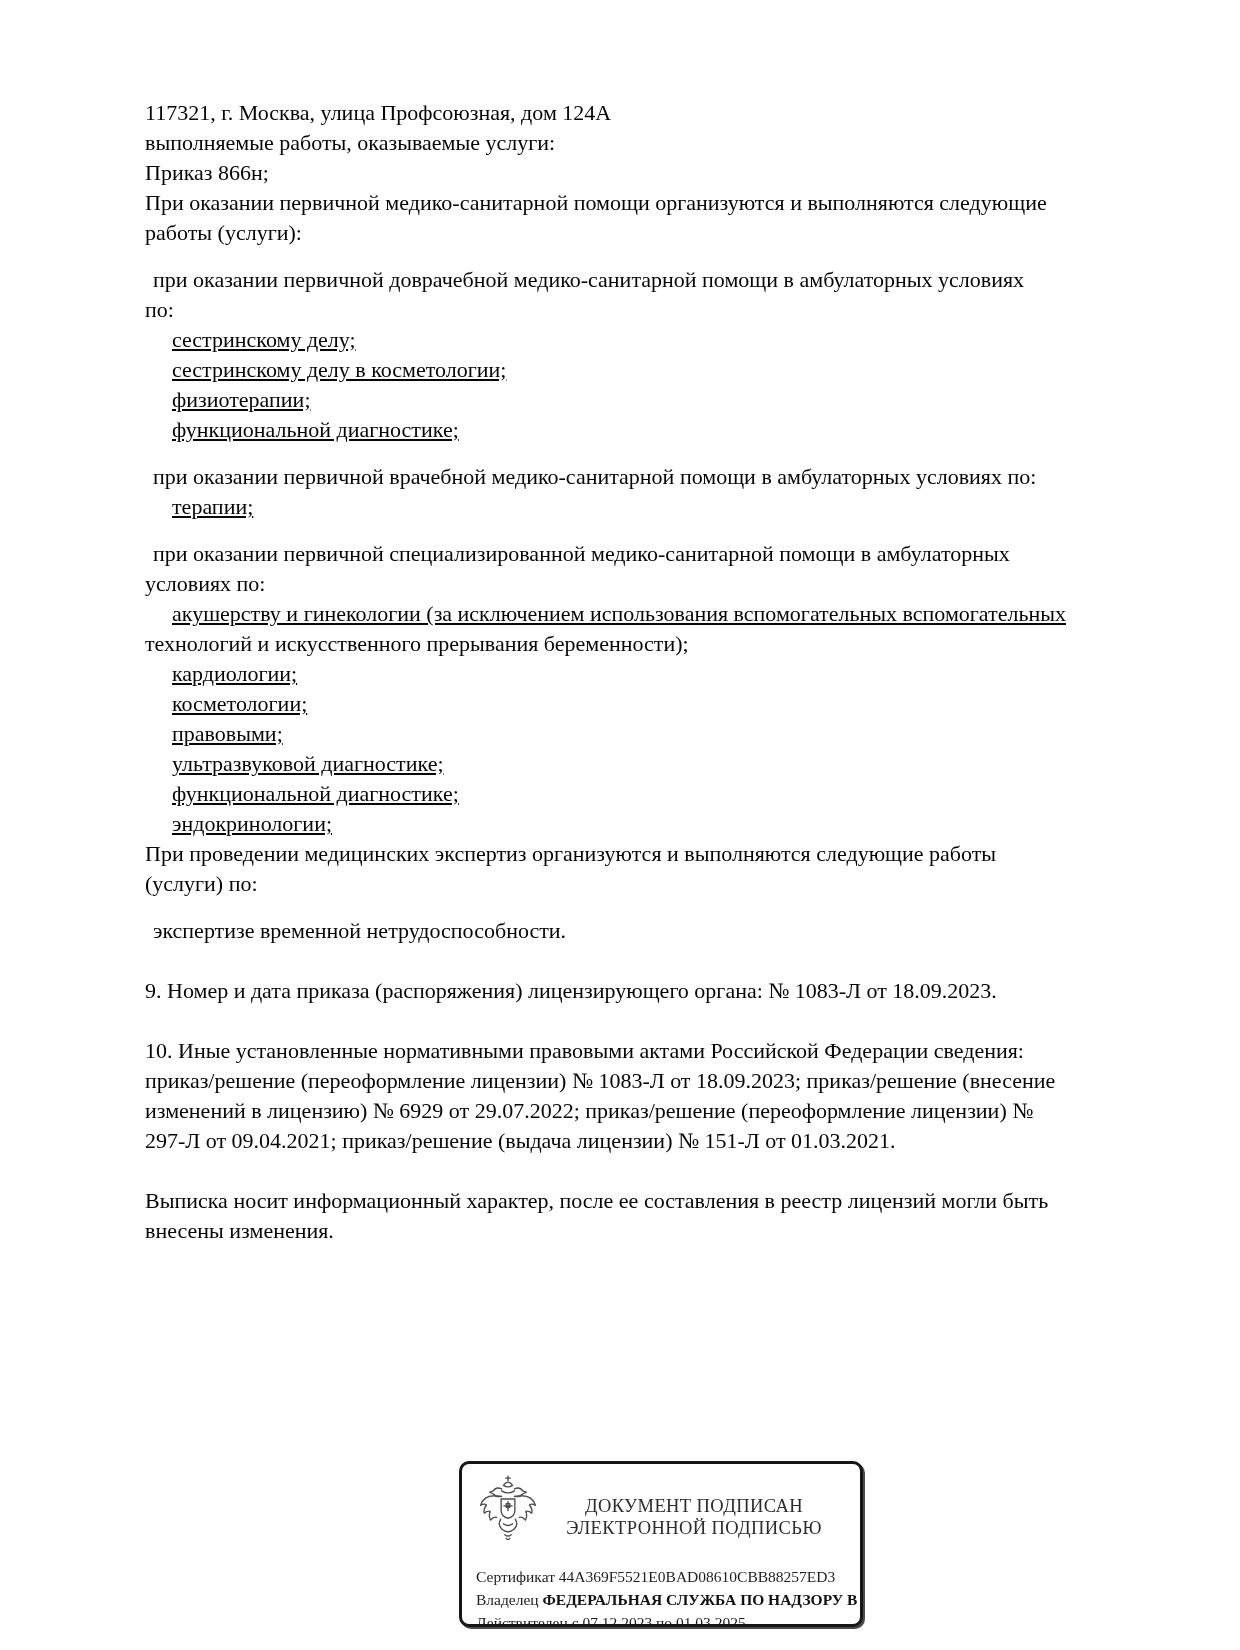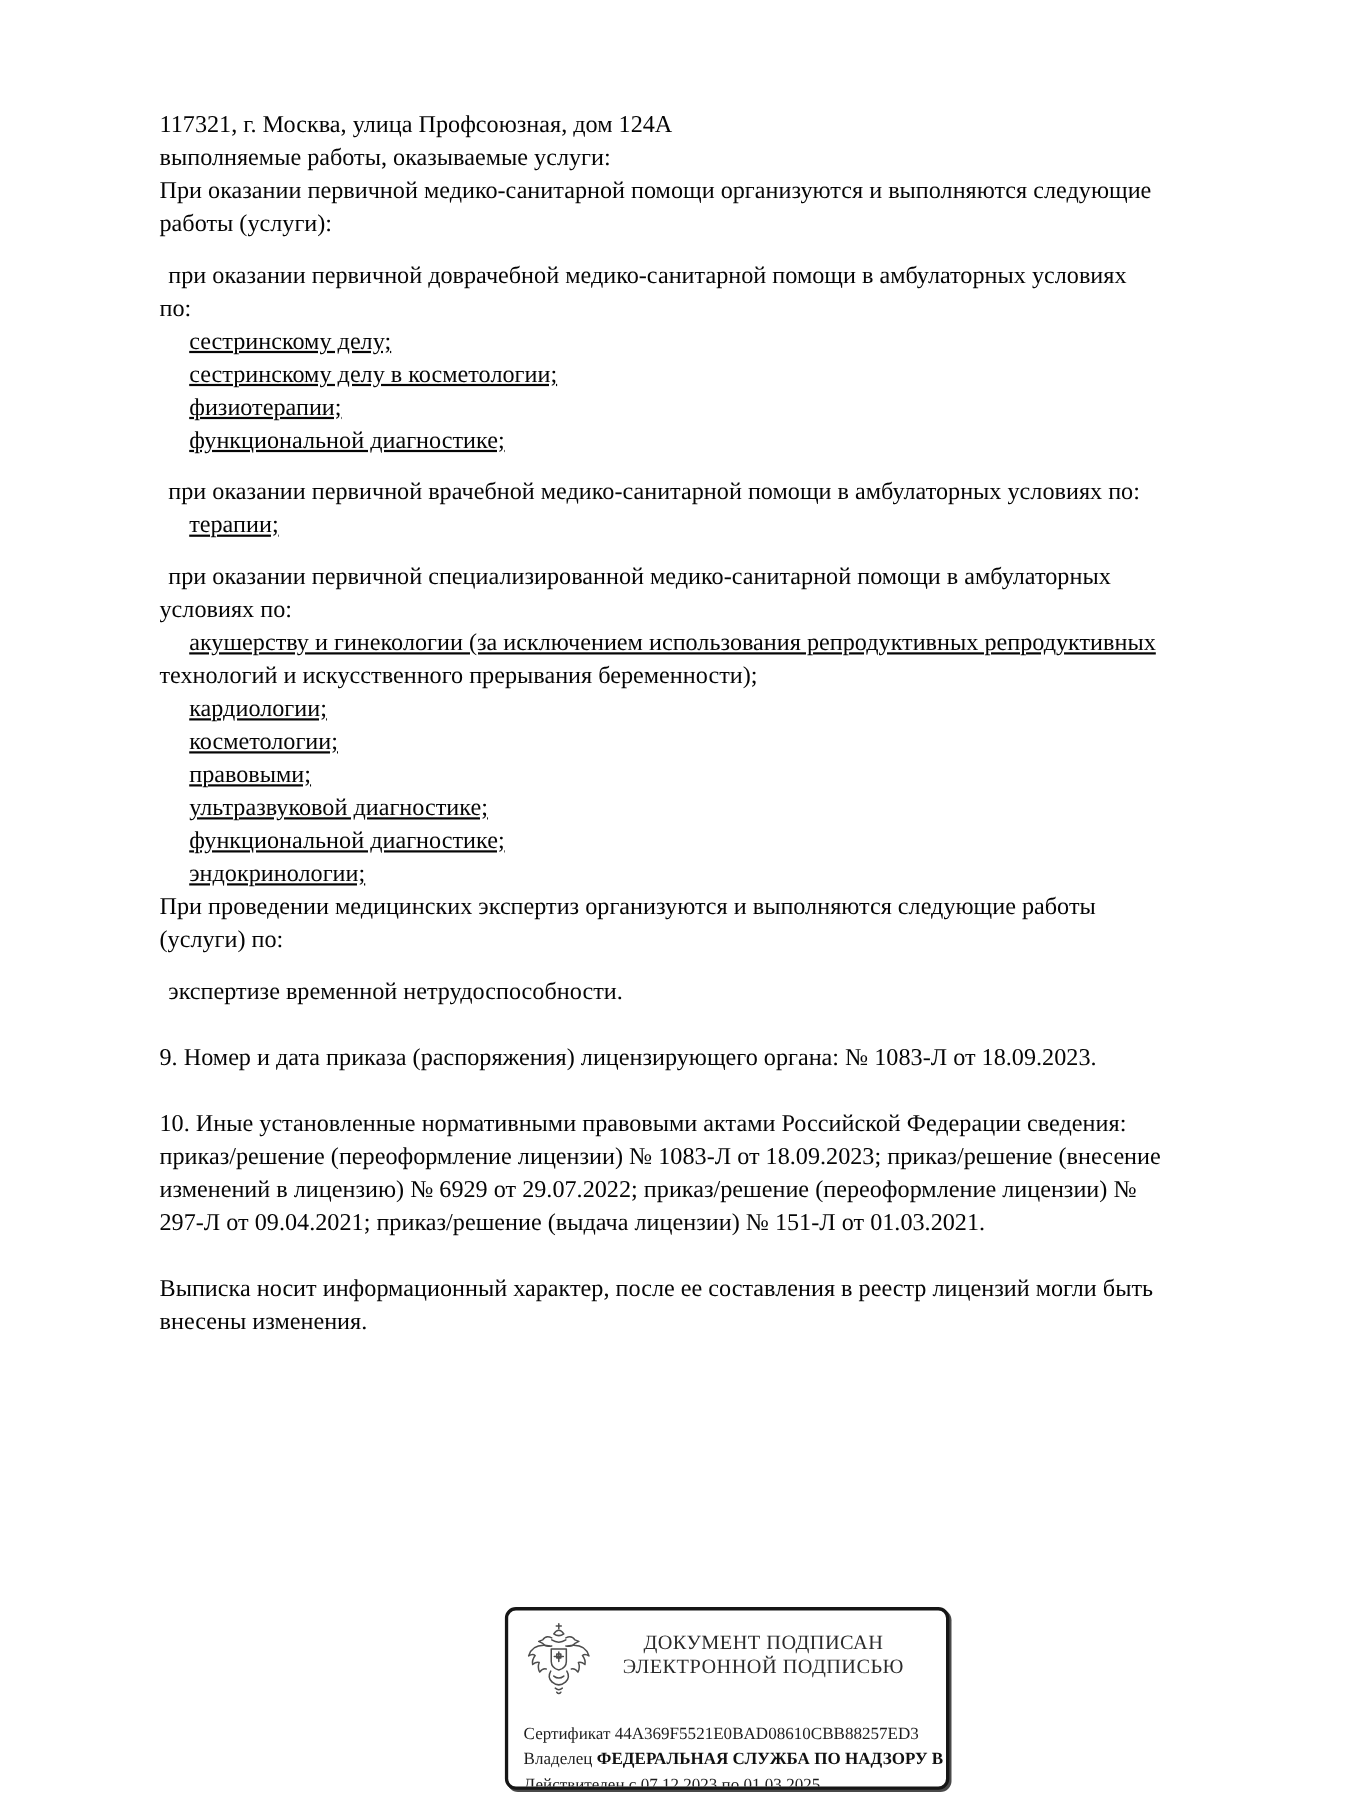--- a/index.html
+++ b/index.html
@@ -59,21 +59,21 @@
     height: 82px;
   }
   .emblem {
     flex: 0 0 64px;
     width: 64px;
     margin-top: 2px;
   }
   .stamp-title {
     flex: 1;
     text-align: center;
-    margin-top: 12px;
+    margin-top: 24px;
     font-size: 18.5px;
     line-height: 22px;
     letter-spacing: 0.4px;
     color: #2b2b2b;
   }
   .stamp-meta {
     margin-top: 12px;
     font-size: 15.5px;
     line-height: 23px;
     color: #1d1d1d;
@@ -82,33 +82,34 @@
   .owner-value { font-weight: bold; color: #111; }
 </style>
 </head>
 <body>
 
 <div class="page">
 
   <div class="doc-body">
       <div class="doc-line ind0">117321, г. Москва, улица Профсоюзная, дом 124А</div>
       <div class="doc-line ind0">выполняемые работы, оказываемые услуги:</div>
+      <div class="doc-line ind0">Приказ 866н;</div>
       <div class="doc-line ind0">При оказании первичной медико-санитарной помощи организуются и выполняются следующие</div>
       <div class="doc-line ind0">работы (услуги):</div>
       <div class="doc-line ind1">при оказании первичной доврачебной медико-санитарной помощи в амбулаторных условиях</div>
       <div class="doc-line ind0">по:</div>
       <div class="doc-line ind2">сестринскому делу;</div>
       <div class="doc-line ind2">сестринскому делу в косметологии;</div>
       <div class="doc-line ind2">физиотерапии;</div>
       <div class="doc-line ind2">функциональной диагностике;</div>
       <div class="doc-line ind1">при оказании первичной врачебной медико-санитарной помощи в амбулаторных условиях по:</div>
       <div class="doc-line ind2">терапии;</div>
       <div class="doc-line ind1">при оказании первичной специализированной медико-санитарной помощи в амбулаторных</div>
       <div class="doc-line ind0">условиях по:</div>
-      <div class="doc-line ind2">акушерству и гинекологии (за исключением использования репродуктивных репродуктивных</div>
+      <div class="doc-line ind2">акушерству и гинекологии (за исключением использования вспомогательных вспомогательных</div>
       <div class="doc-line ind0">технологий и искусственного прерывания беременности);</div>
       <div class="doc-line ind2">кардиологии;</div>
       <div class="doc-line ind2">косметологии;</div>
       <div class="doc-line ind2">правовыми;</div>
       <div class="doc-line ind2">ультразвуковой диагностике;</div>
       <div class="doc-line ind2">функциональной диагностике;</div>
       <div class="doc-line ind2">эндокринологии;</div>
       <div class="doc-line ind0">При проведении медицинских экспертиз организуются и выполняются следующие работы</div>
       <div class="doc-line ind0">(услуги) по:</div>
       <div class="doc-line ind1">экспертизе временной нетрудоспособности.</div>

